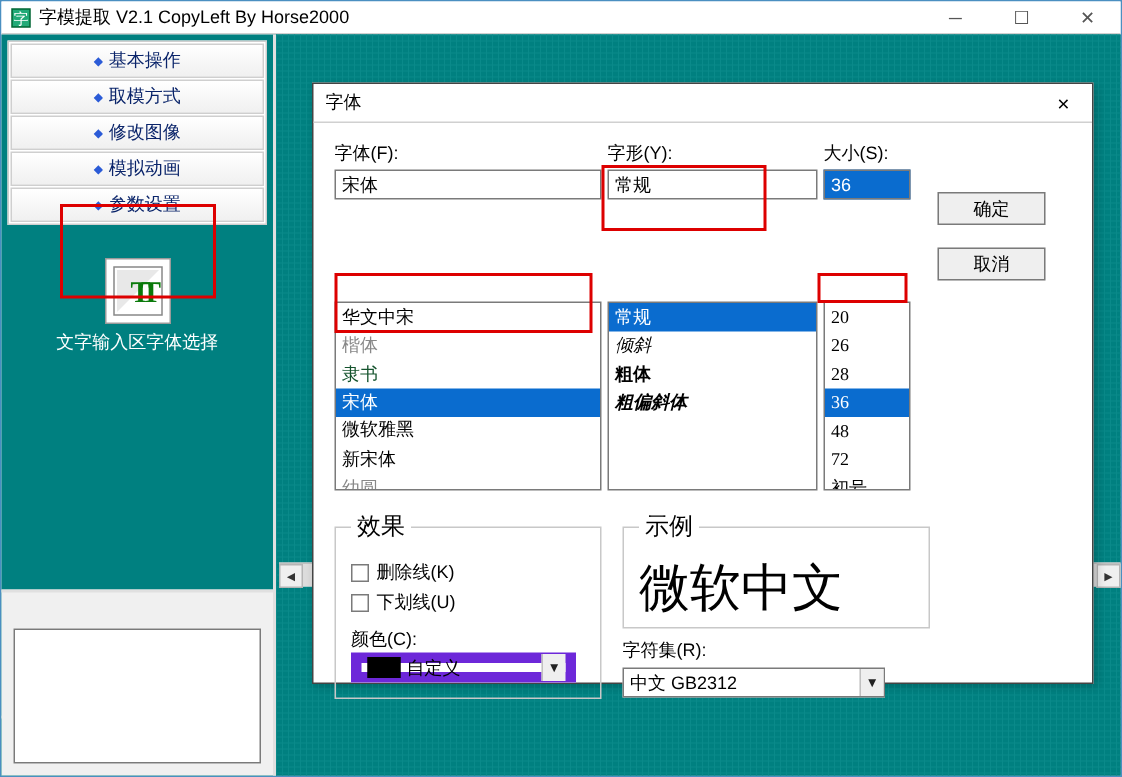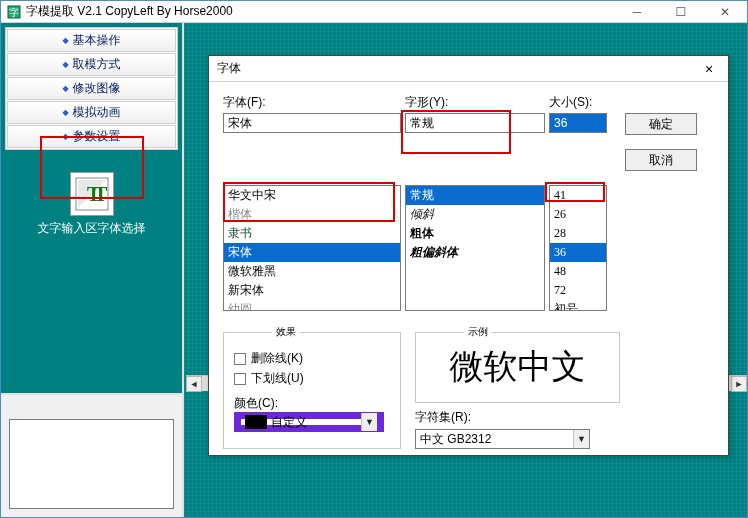--- a/index.html
+++ b/index.html
@@ -50,29 +50,29 @@
   .lbl { font-size:12px; }
   .txtin { width:100%; height:20px; border:1px solid #7a7a7a; padding:1px 4px; font-size:12px; background:#fff; }
   .sel-highlight { background:#0a6ccf; color:#fff; }
   .listbox { width:100%; border:1px solid #7a7a7a; background:#fff; font-size:12px; overflow:hidden; }
   .listbox .item { padding:1px 4px; line-height:17px; white-space:nowrap; }
   .listbox .item.sel { background:#0a6ccf; color:#fff; }
   .listbox .item.ital { font-style:italic; font-family: "SimSun", serif; }
   .listbox .item.bold { font-weight:bold; }
   .listbox .item.boldital { font-weight:bold; font-style:italic; }
   .col3 .listbox { font-family: "SimSun", serif; }
-  .dlg-btn { width:72px; height:22px; border:1px solid #7a7a7a; background:#efefef; font-size:12px; display:flex; align-items:center; justify-content:center; margin-bottom:14px; }
+  .dlg-btn { width:72px; height:22px; border:1px solid #7a7a7a; background:#efefef; font-size:12px; display:flex; align-items:center; justify-content:center; margin-bottom:14px;margin-top:15px; }
   fieldset { border:1px solid #c8c8c8; margin:0; padding:8px 10px 10px 10px; }
-  legend { padding:0 4px; font-size:10px;margin-left:38px; }
+  legend { padding:0 4px; font-size:16px; }
   .chk-row { display:flex; align-items:center; gap:5px; margin:3px 0; }
   .chk { width:12px; height:12px; border:1px solid #7a7a7a; background:#fff; }
   .color-combo { display:flex; align-items:center; border:7px solid #6d28d9; height:20px; width:150px; background:#fff; }
   .swatch { width:22px; height:14px; background:#000; margin:0 4px; border:1px solid #000; }
   .combo-arrow { width:16px; height:18px; border-left:1px solid #c0c0c0; display:flex; align-items:center; justify-content:center; font-size:9px; color:#222; margin-left:auto; background:#efefef; }
-  .sample { font-family: Liberation Mono, monospace; font-size:34px; text-align:center; padding:4px 0 6px 0; line-height:1.1; }
+  .sample { font-family: Liberation Serif, serif; font-size:34px; padding:4px 0 6px 0; line-height:1.1; }
   .charset-combo { display:flex; align-items:center; border:1px solid #7a7a7a; height:20px; width:175px; background:#fff; padding-left:4px; margin-top:3px; }
 </style>
 </head>
 <body>
 
 <div class="main-window">
 
   <div class="titlebar">
     <span class="icon">
       <svg width="14" height="14" viewBox="0 0 14 14">
@@ -170,36 +170,36 @@
         </div>
       </div>
 
       <div class="row-labels" style="margin-top:0;">
         <div class="col1">
           <div class="listbox" style="height:126px">
             <div class="item" style="font-family:'STZhongsong',serif;">华文中宋</div>
             <div class="item" style="font-family:'KaiTi',serif;color:#888;">楷体</div>
             <div class="item" style="font-family:'LiSu',serif;color:#14532d;">隶书</div>
             <div class="item sel">宋体</div>
-            <div class="item" style="font-family:Liberation Sans, sans-serif;">微软雅黑</div>
+            <div class="item" style="font-family:Liberation Mono, monospace;">微软雅黑</div>
             <div class="item" style="font-family:'NSimSun',serif;">新宋体</div>
             <div class="item" style="font-family:'YouYuan',sans-serif;color:#888;">幼圆</div>
           </div>
         </div>
         <div class="col2">
           <div class="listbox" style="height:126px">
             <div class="item sel">常规</div>
             <div class="item ital">倾斜</div>
             <div class="item bold">粗体</div>
             <div class="item boldital">粗偏斜体</div>
           </div>
         </div>
         <div class="col3">
           <div class="listbox" style="height:126px">
-            <div class="item">41</div>
+            <div class="item">20</div>
             <div class="item">26</div>
             <div class="item">28</div>
             <div class="item sel">36</div>
             <div class="item">48</div>
             <div class="item">72</div>
             <div class="item">初号</div>
           </div>
         </div>
       </div>
 

